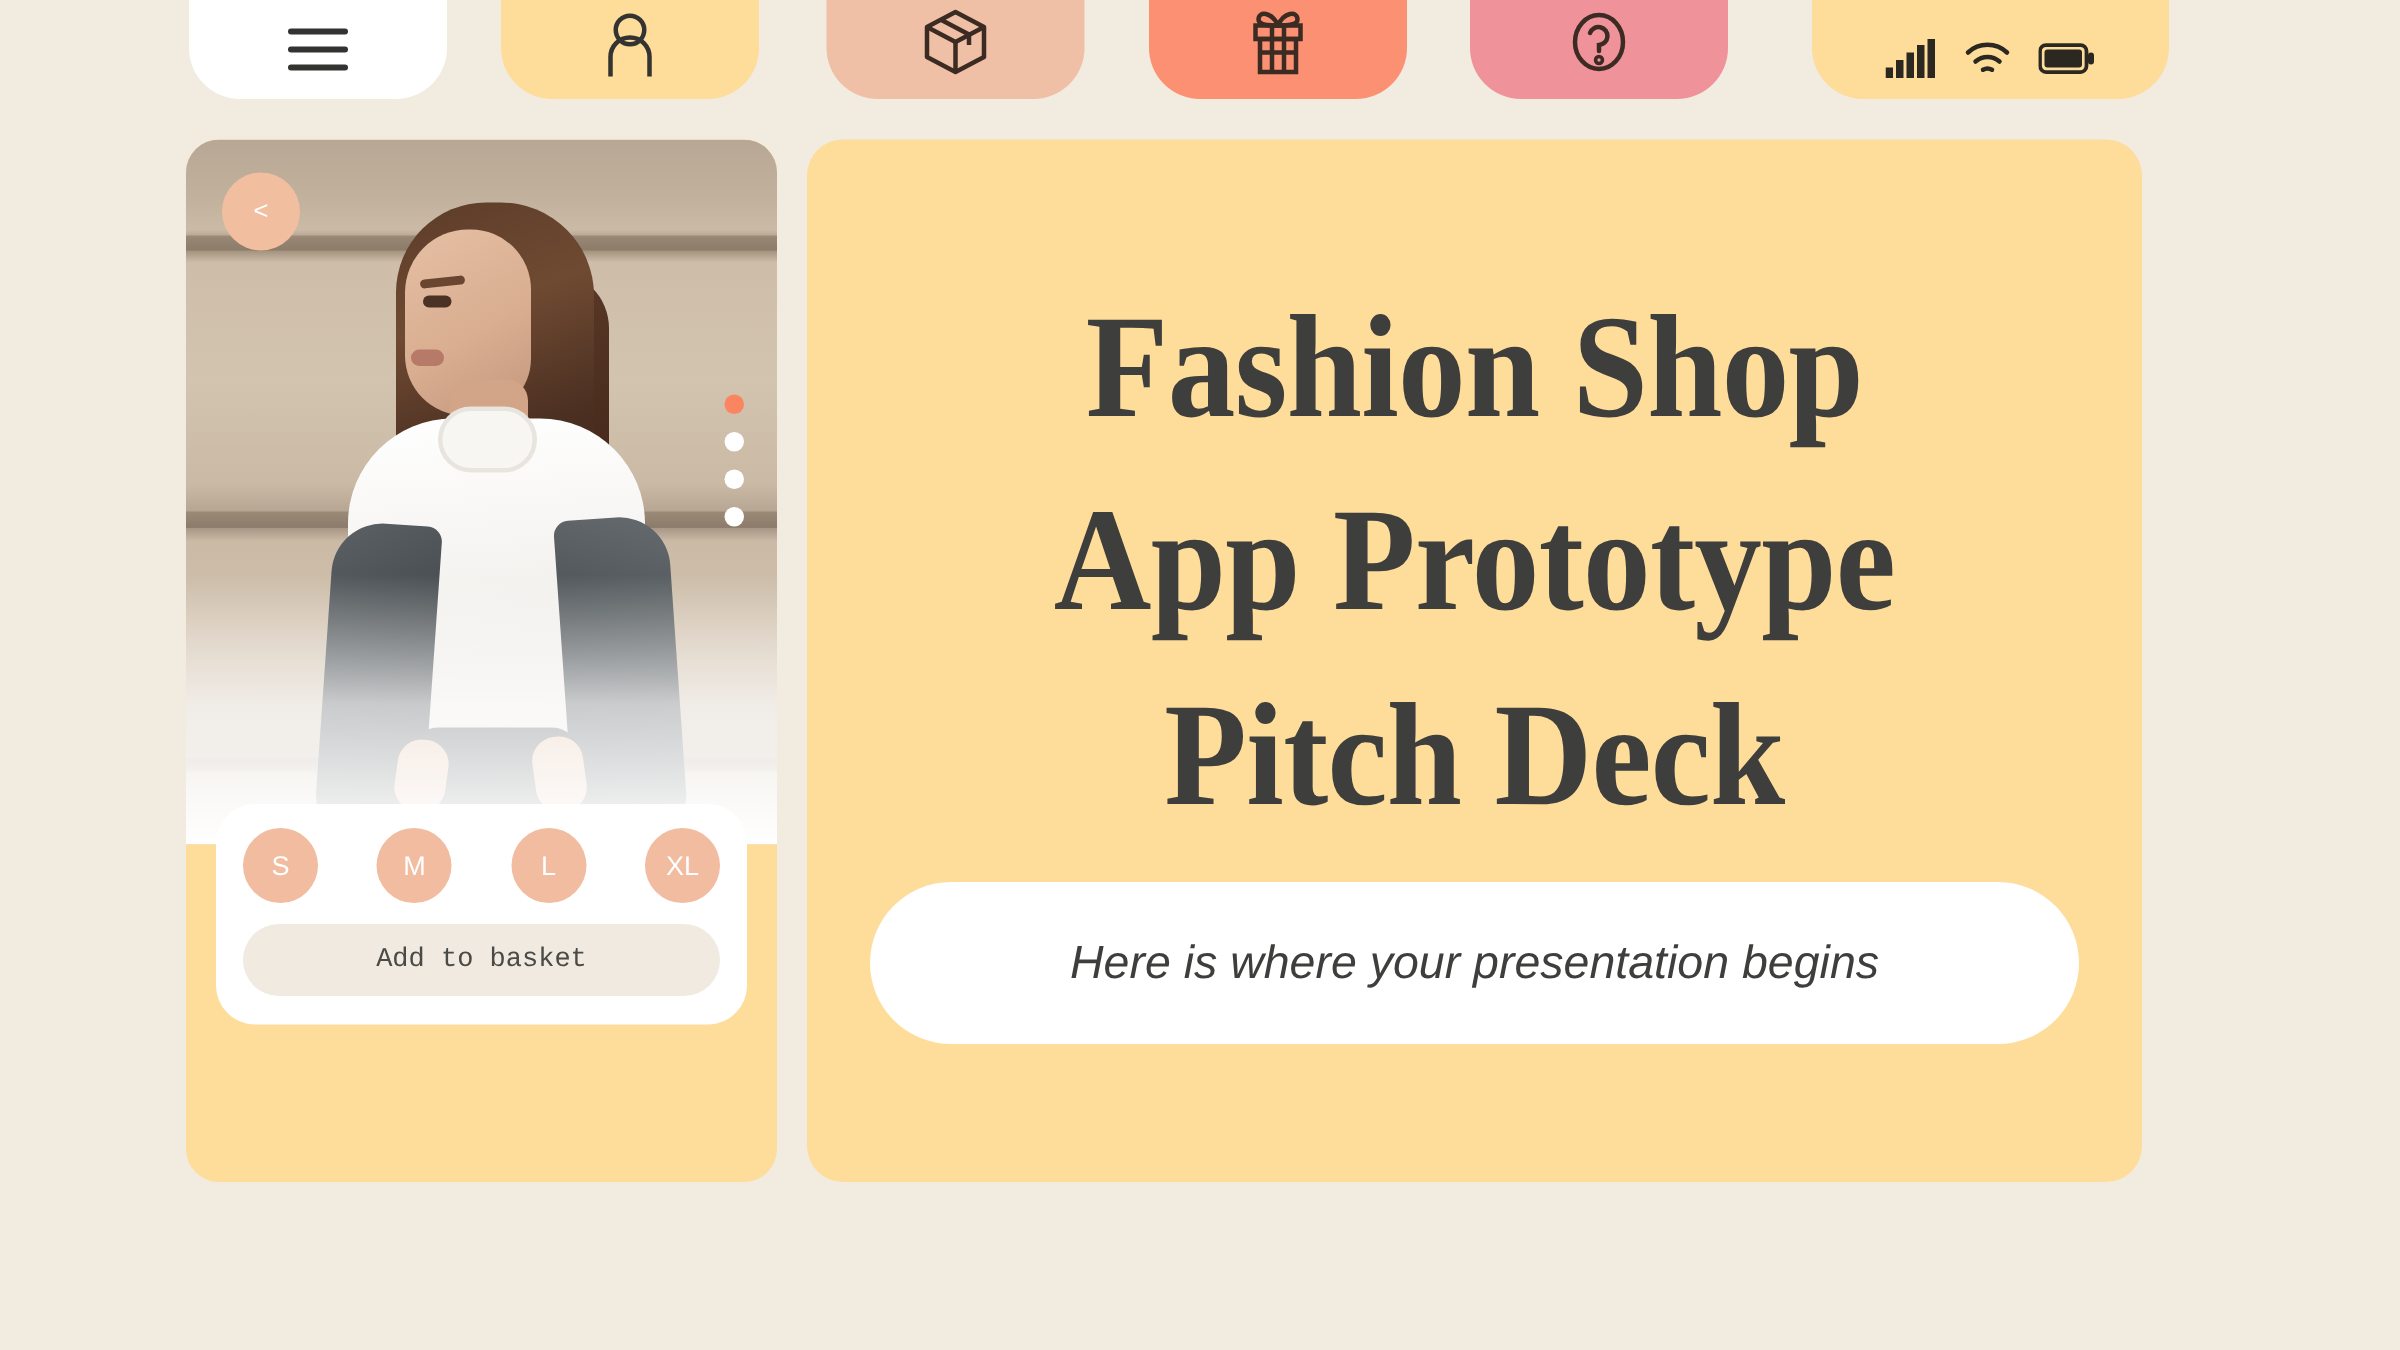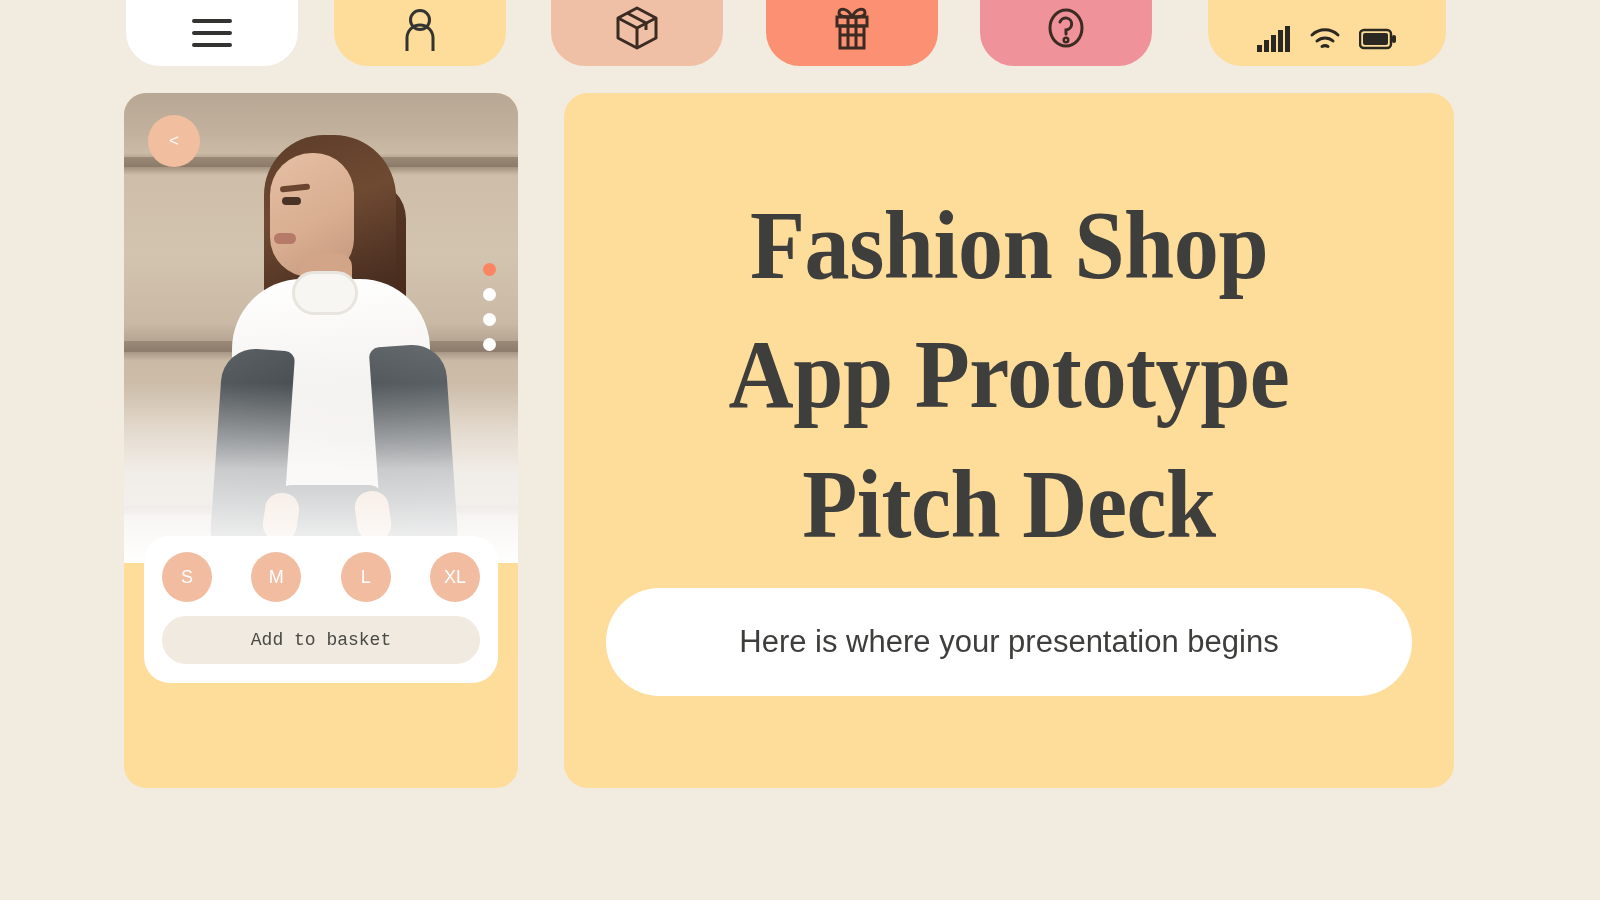--- a/index.html
+++ b/index.html
@@ -304,21 +304,21 @@
   .fav-circle {
     width: 52px; height: 52px;
     border-radius: 50%;
     background: #F0BFA7;
     display: flex; align-items: center; justify-content: center;
   }
 
   
   .content-card {
     position: absolute;
-    left: 564px;
+    left: 538px;
     top: 93px;
     width: 890px;
     height: 695px;
     background: #FEDC9A;
     border-radius: 24px;
     display: flex;
     flex-direction: column;
     align-items: center;
     justify-content: flex-start;
     padding-top: 88px;
@@ -340,20 +340,21 @@
     position: absolute;
     left: 42px;
     bottom: 92px;
     width: 806px;
     height: 108px;
     background: #FFFFFF;
     border-radius: 54px;
     display: flex;
     align-items: center;
     justify-content: center;
+    font-style: italic;
   }
   .subtitle-text {
     font-family: "Liberation Sans", sans-serif;
     font-size: 31px;
     color: #3E3E3C;
   }
 </style>
 </head>
 <body>
 

